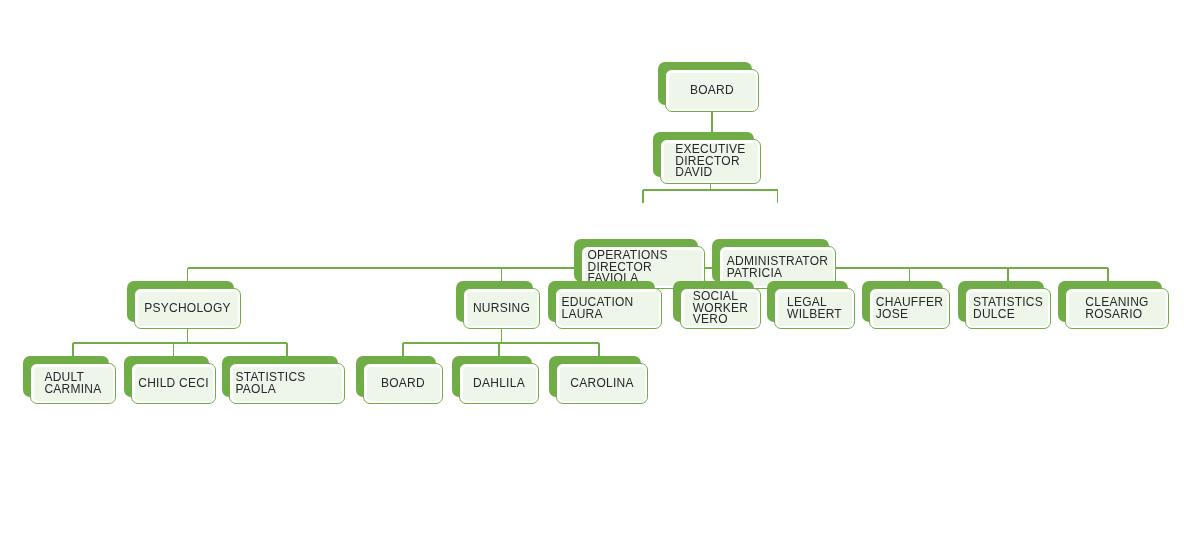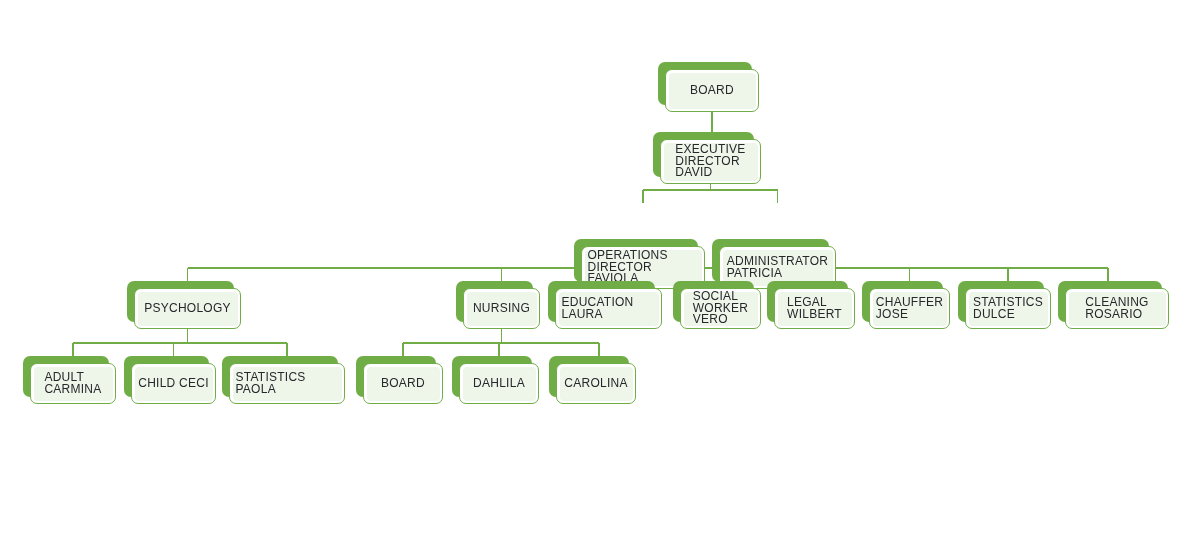--- a/index.html
+++ b/index.html
@@ -244,21 +244,21 @@
         </div>
       </div>
       <div class="node" style="left: 452px; top: 356px; width: 87px; height: 48px;">
         <div class="shadow"></div>
         <div class="face">
           <div class="inner">
             <span class="label">DAHLILA</span>
           </div>
         </div>
       </div>
-      <div class="node" style="left: 549px; top: 356px; width: 87px; height: 48px;">
+      <div class="node" style="left: 549px; top: 356px; width: 99px; height: 48px;">
         <div class="shadow"></div>
         <div class="face">
           <div class="inner">
             <span class="label">CAROLINA</span>
           </div>
         </div>
       </div>
     </div>
 </div>
 

